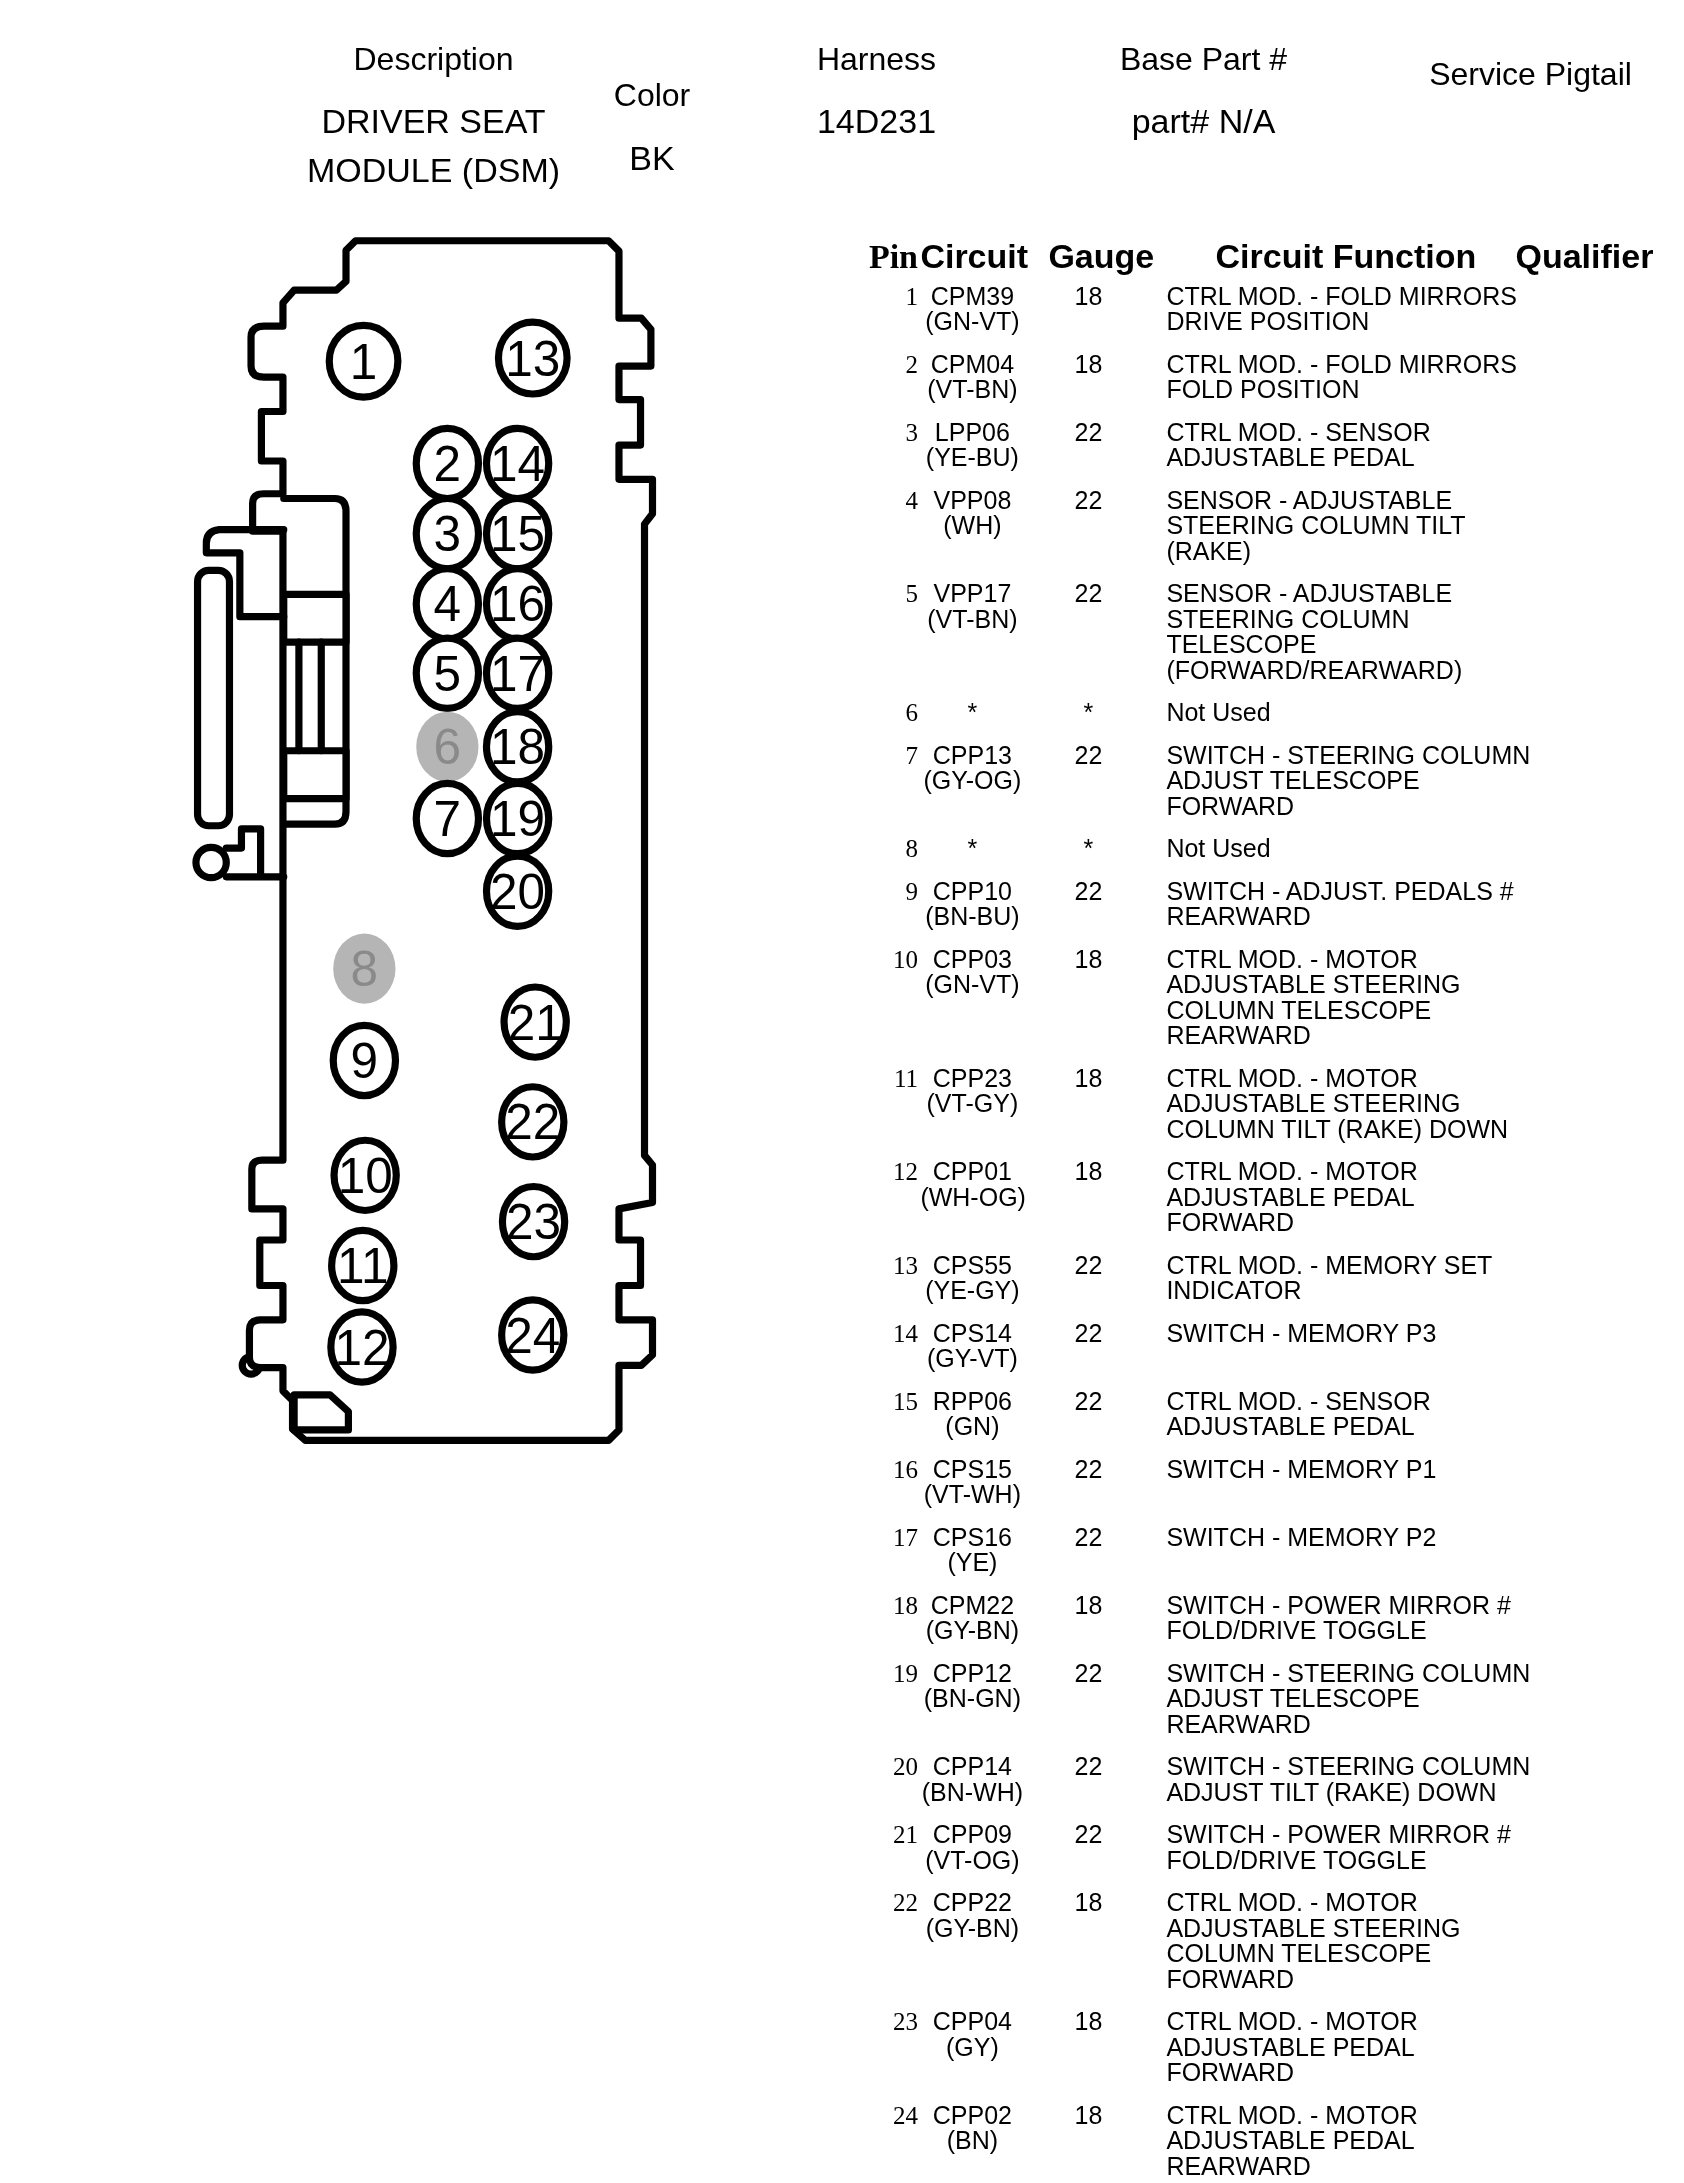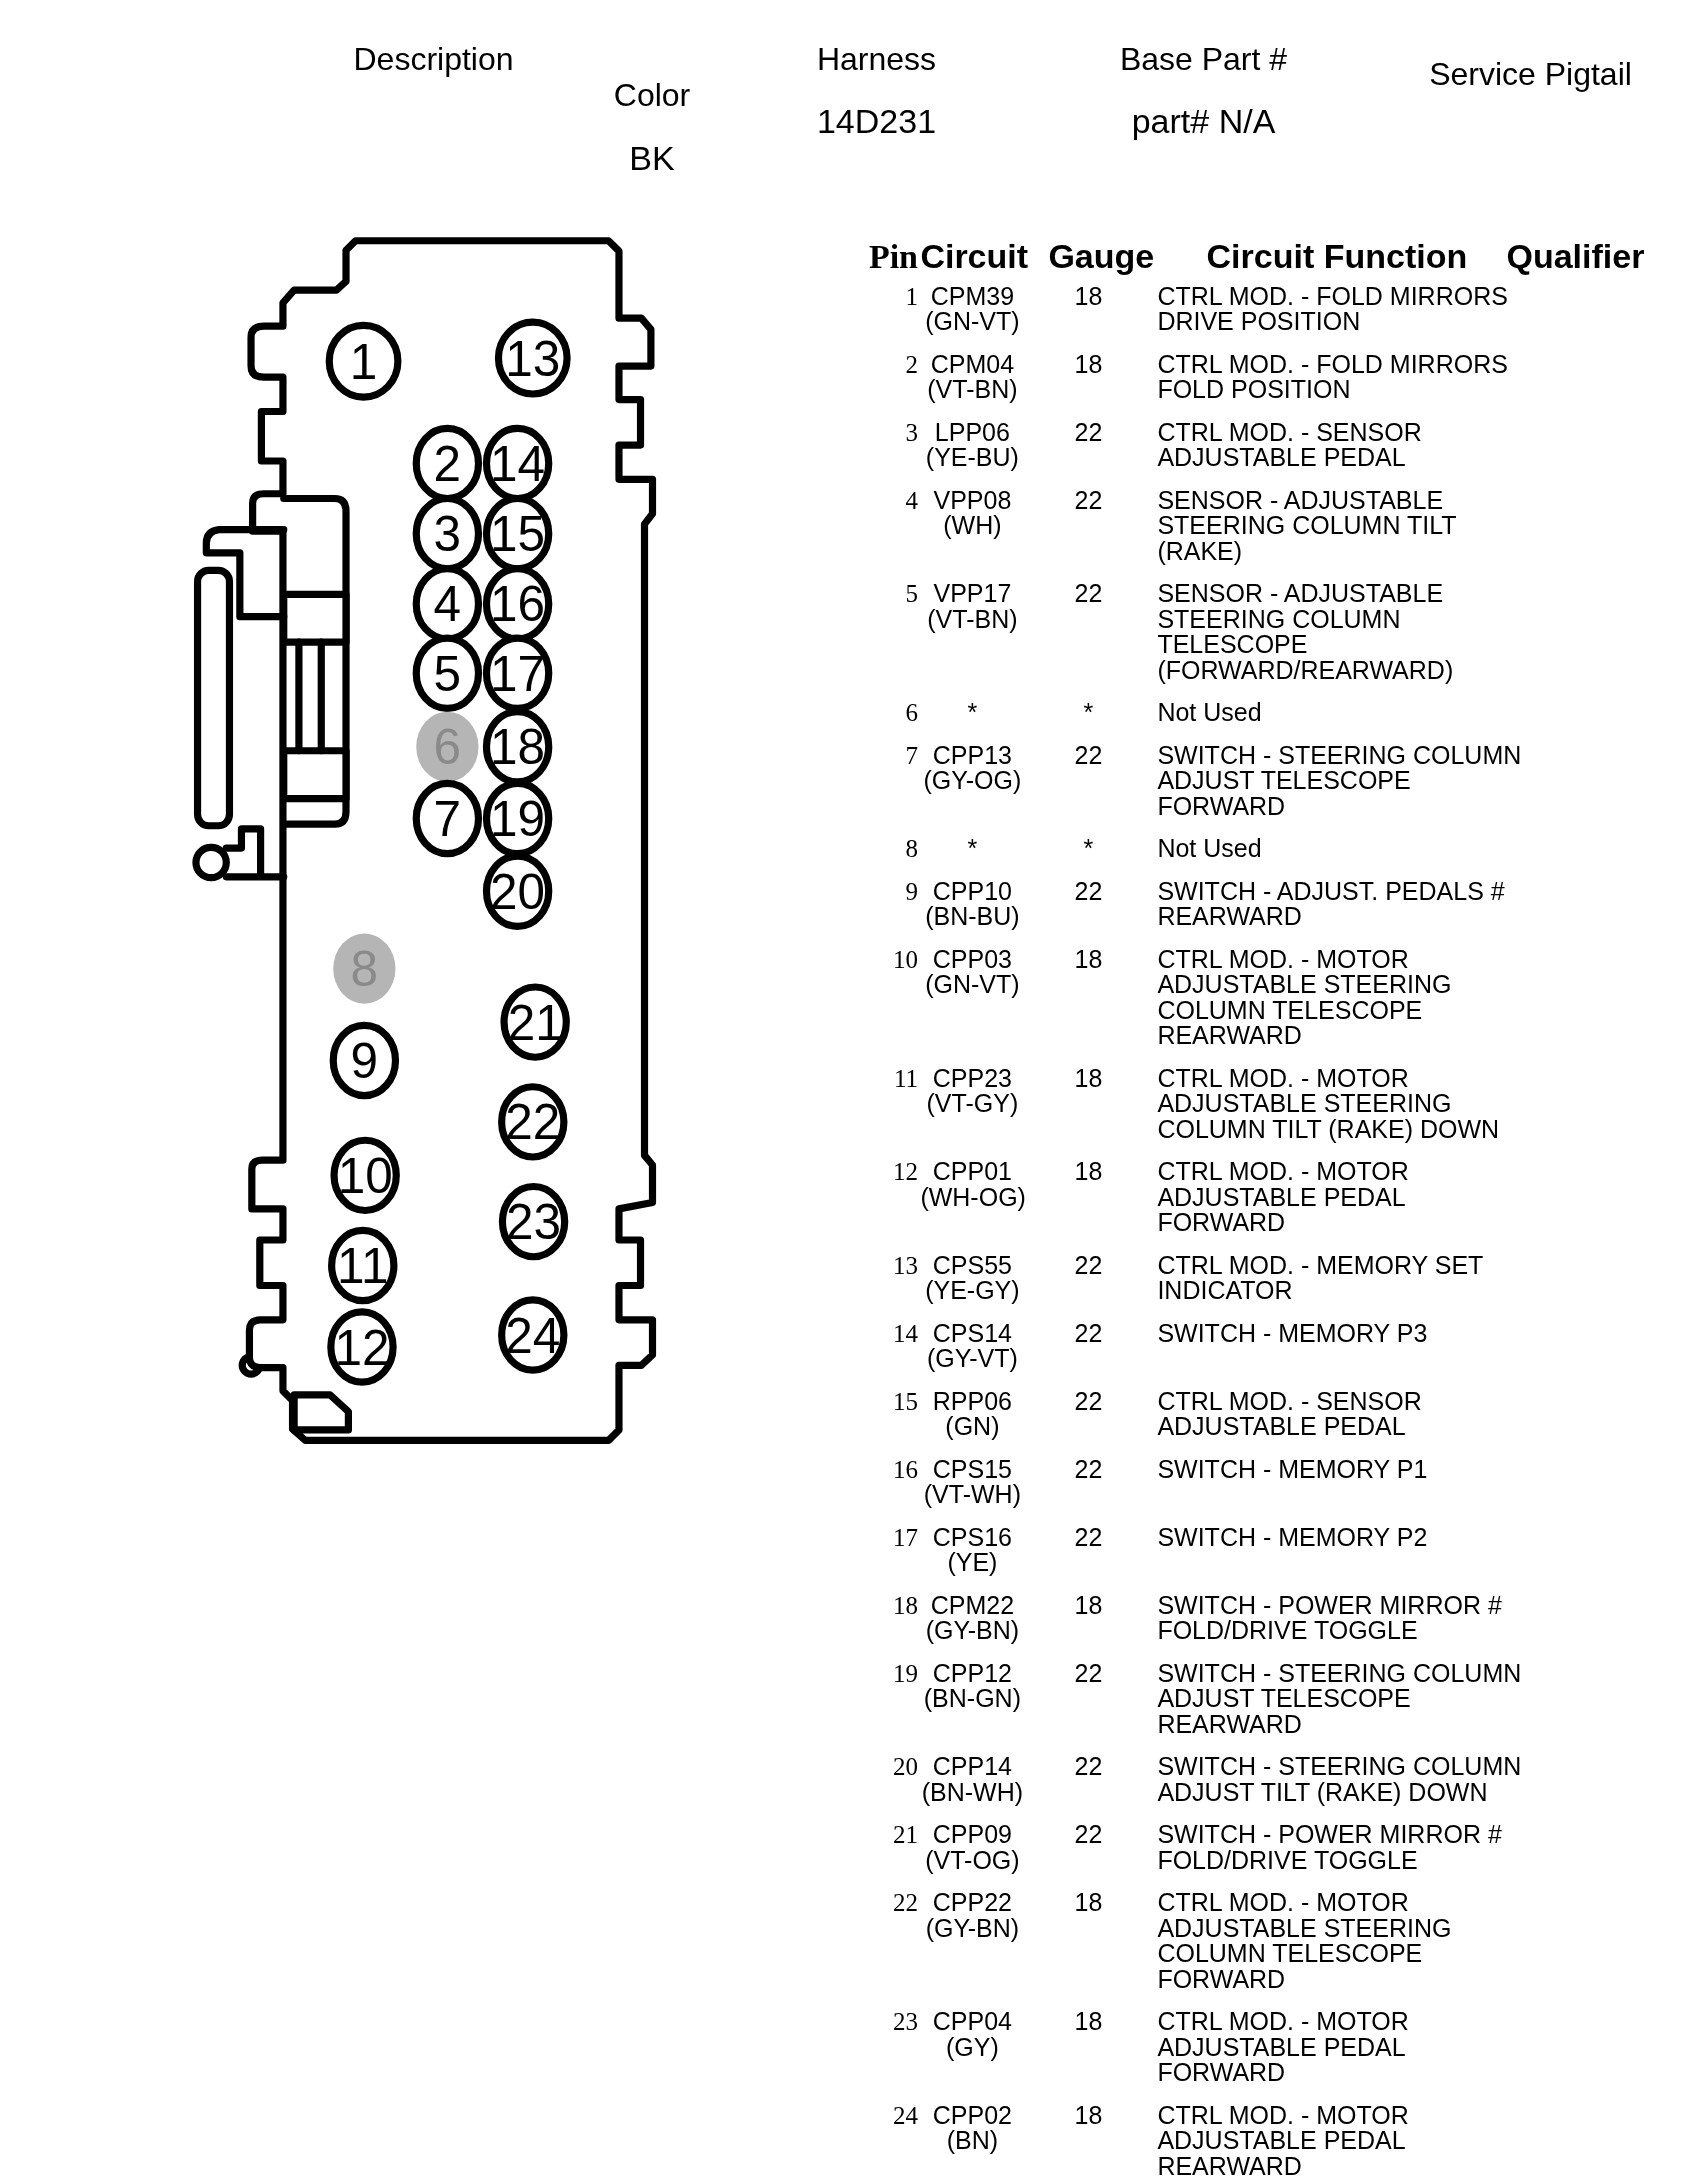--- a/index.html
+++ b/index.html
@@ -10,35 +10,39 @@
   .conn-title{left:21px;top:38px;font-size:46px;font-weight:bold;line-height:76px;}
   .hdr-label{font-weight:normal;font-size:32px;line-height:35px;text-align:center;}
   .hdr-value{font-weight:normal;font-size:34px;line-height:49px;text-align:center;}
   
   .pintable{left:838px;top:238px;width:846px;}
   .trow{display:flex;align-items:flex-start;margin-bottom:17px;}
   .thead-row{display:flex;font-weight:bold;font-size:34px;line-height:37px;margin-bottom:7.2px;}
   .c-pin{width:80px;text-align:right;flex:none;font-family:Liberation Serif, serif;}
   .c-circ{width:104px;margin-left:2.4px;text-align:center;flex:none;}
   .c-gauge{width:80px;margin-left:24px;text-align:center;flex:none;}
-  .c-func{width:343px;margin-left:29px;text-align:left;flex:none;}
+  .c-func{width:343px;margin-left:38px;text-align:left;flex:none;}
   .c-qual{width:144px;text-align:right;flex:none;}
   .thead-row .c-func{text-align:center;padding-left:16px;width:327px;}
   .cell-line{font-size:25px;line-height:25.5px;white-space:nowrap;}
   
   .connector-svg{left:112px;top:208px;}
   .pin-num{font-family:"Liberation Sans", sans-serif;font-size:62px;text-anchor:middle;}
 </style>
 </head>
 <body>
 
 <div class="page">
 
 
   <div class="abs hdr-label" style="left:314px;top:42px;width:239px;">Description</div>
+  <div class="abs hdr-value" style="left:294px;top:97px;width:279px;">
+    <div>DRIVER SEAT</div>
+    <div>MODULE (DSM)</div>
+  </div>
 
   <div class="abs hdr-label" style="left:572px;top:78px;width:160px;">Color</div>
   <div class="abs hdr-value" style="left:572px;top:134px;width:160px;">BK</div>
 
   <div class="abs hdr-label" style="left:757px;top:42px;width:239px;">Harness</div>
   <div class="abs hdr-value" style="left:757px;top:97px;width:239px;">14D231</div>
 
   <div class="abs hdr-label" style="left:1084px;top:42px;width:239px;">Base Part #</div>
   <div class="abs hdr-value" style="left:1084px;top:97px;width:239px;">part# N/A</div>
 

